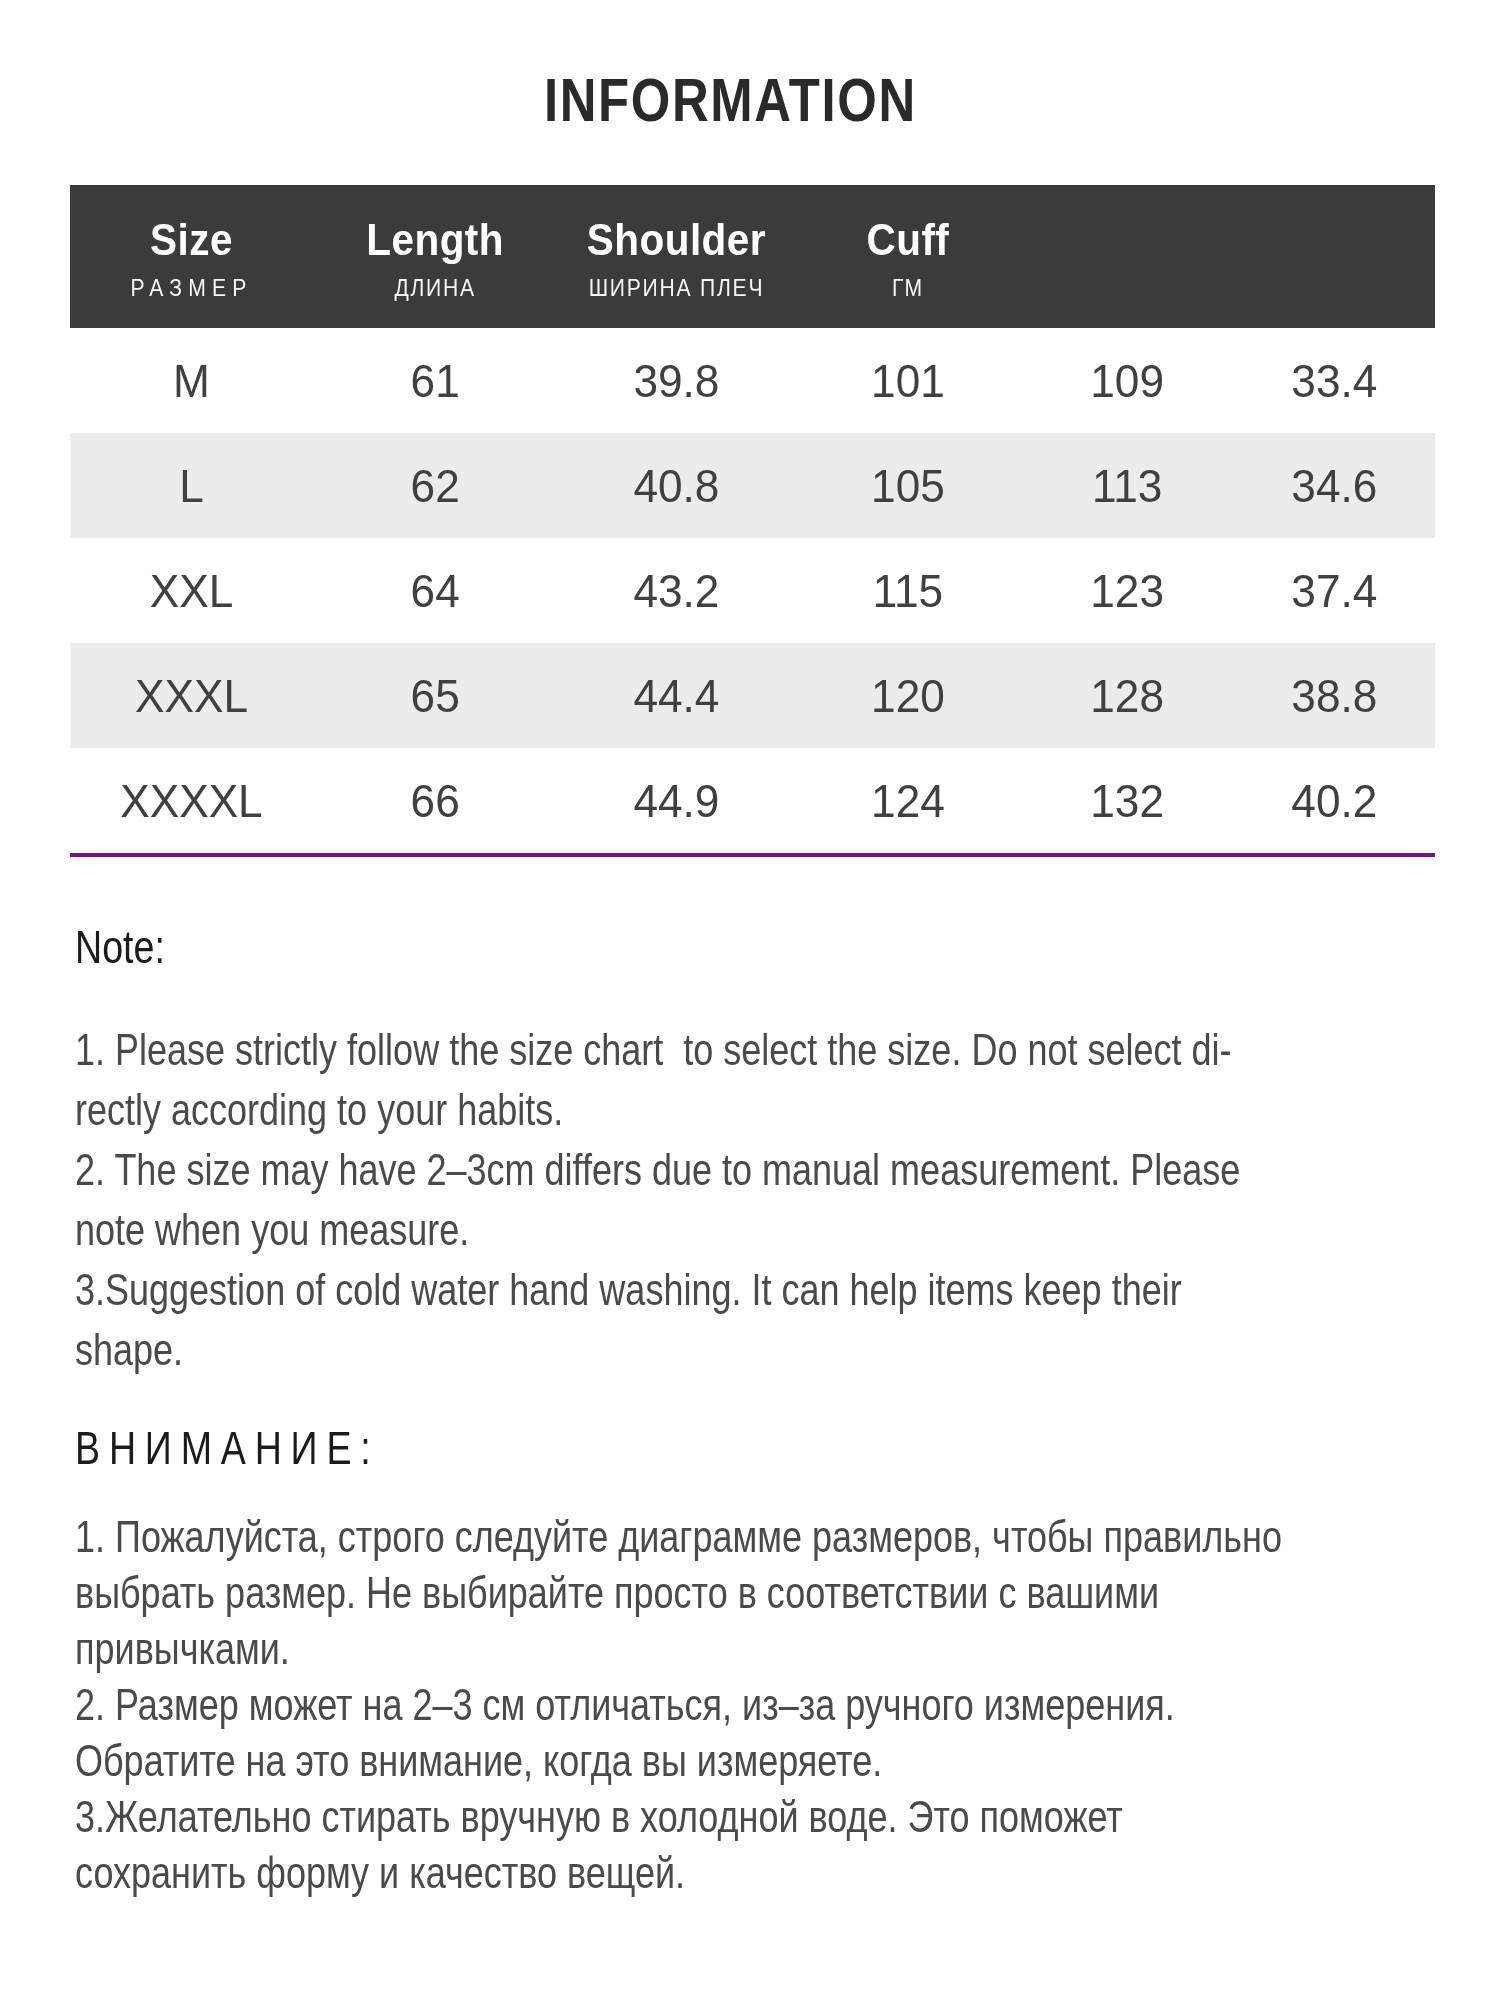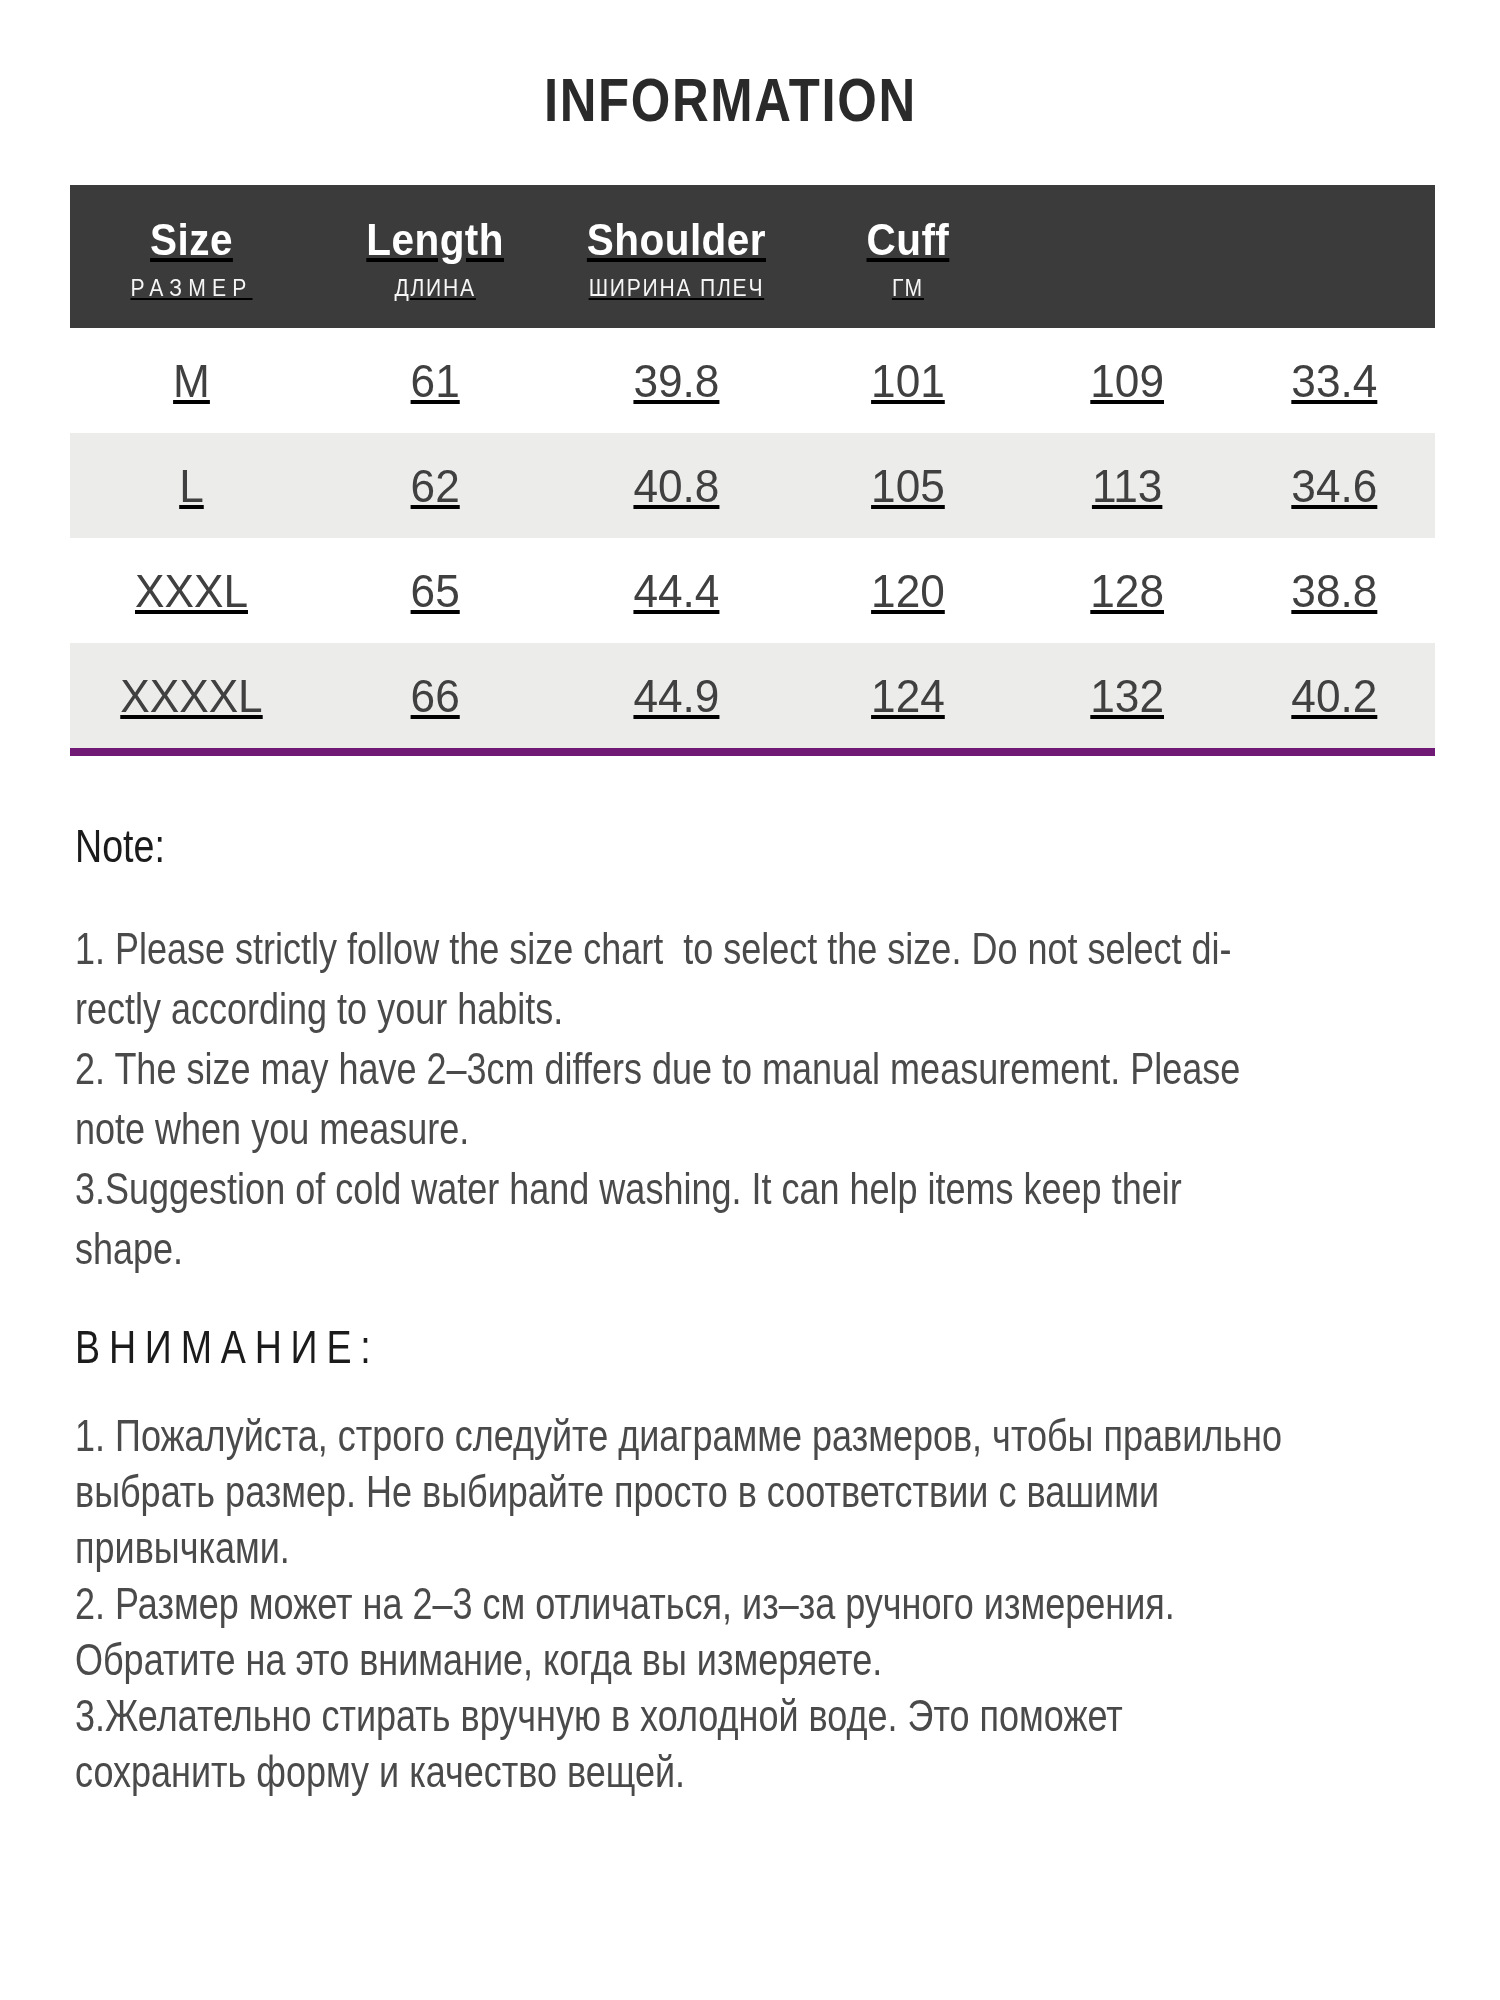--- a/index.html
+++ b/index.html
@@ -24,22 +24,21 @@
     color: #2a2a2a;
     transform: scaleX(0.82);
     transform-origin: 50% 50%;
     white-space: pre;
   }
 
   
   .table {
     margin: 50px 65px 0 70px;      
     width: 1365px;
-    border-bottom: 8px solid #701a75;
-    text-decoration: underline;
+    border-bottom: 4px solid #701a75;
   }
   .thead {
     display: flex;
     background: #3b3b3b;
     color: #ffffff;
     padding: 30px 0 26px 0;
   }
   .thead .col { text-align: center; display: flex; flex-direction: column; justify-content: flex-end; }
   .thead .en {
     font-size: 45px;
@@ -149,20 +148,28 @@
         <span class="cell">109</span>
         <span class="cell">33.4</span>
       </div>
       <div class="row">
         <span class="cell">L</span>
         <span class="cell">62</span>
         <span class="cell">40.8</span>
         <span class="cell">105</span>
         <span class="cell">113</span>
         <span class="cell">34.6</span>
+      </div>
+      <div class="row">
+        <span class="cell">XXL</span>
+        <span class="cell">64</span>
+        <span class="cell">43.2</span>
+        <span class="cell">115</span>
+        <span class="cell">123</span>
+        <span class="cell">37.4</span>
       </div>
       <div class="row">
         <span class="cell">XXXL</span>
         <span class="cell">65</span>
         <span class="cell">44.4</span>
         <span class="cell">120</span>
         <span class="cell">128</span>
         <span class="cell">38.8</span>
       </div>
       <div class="row">

